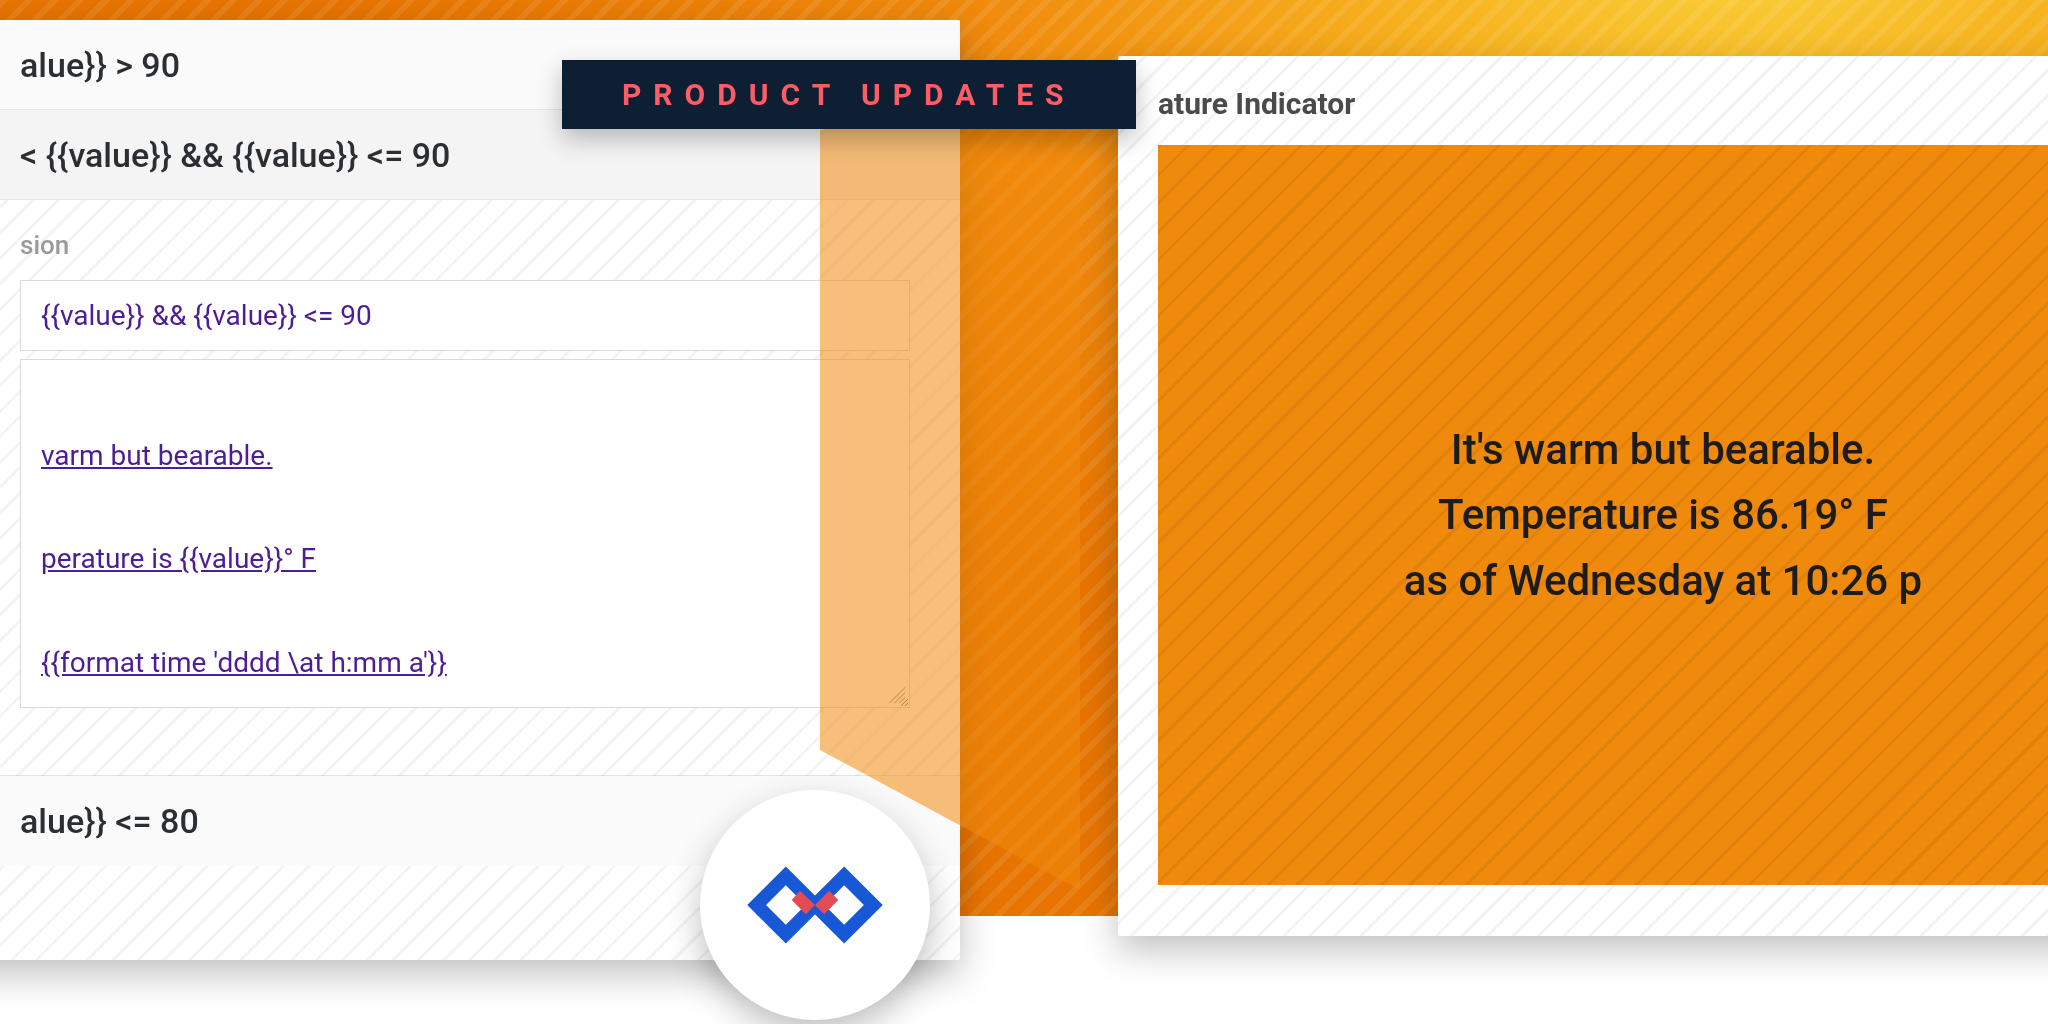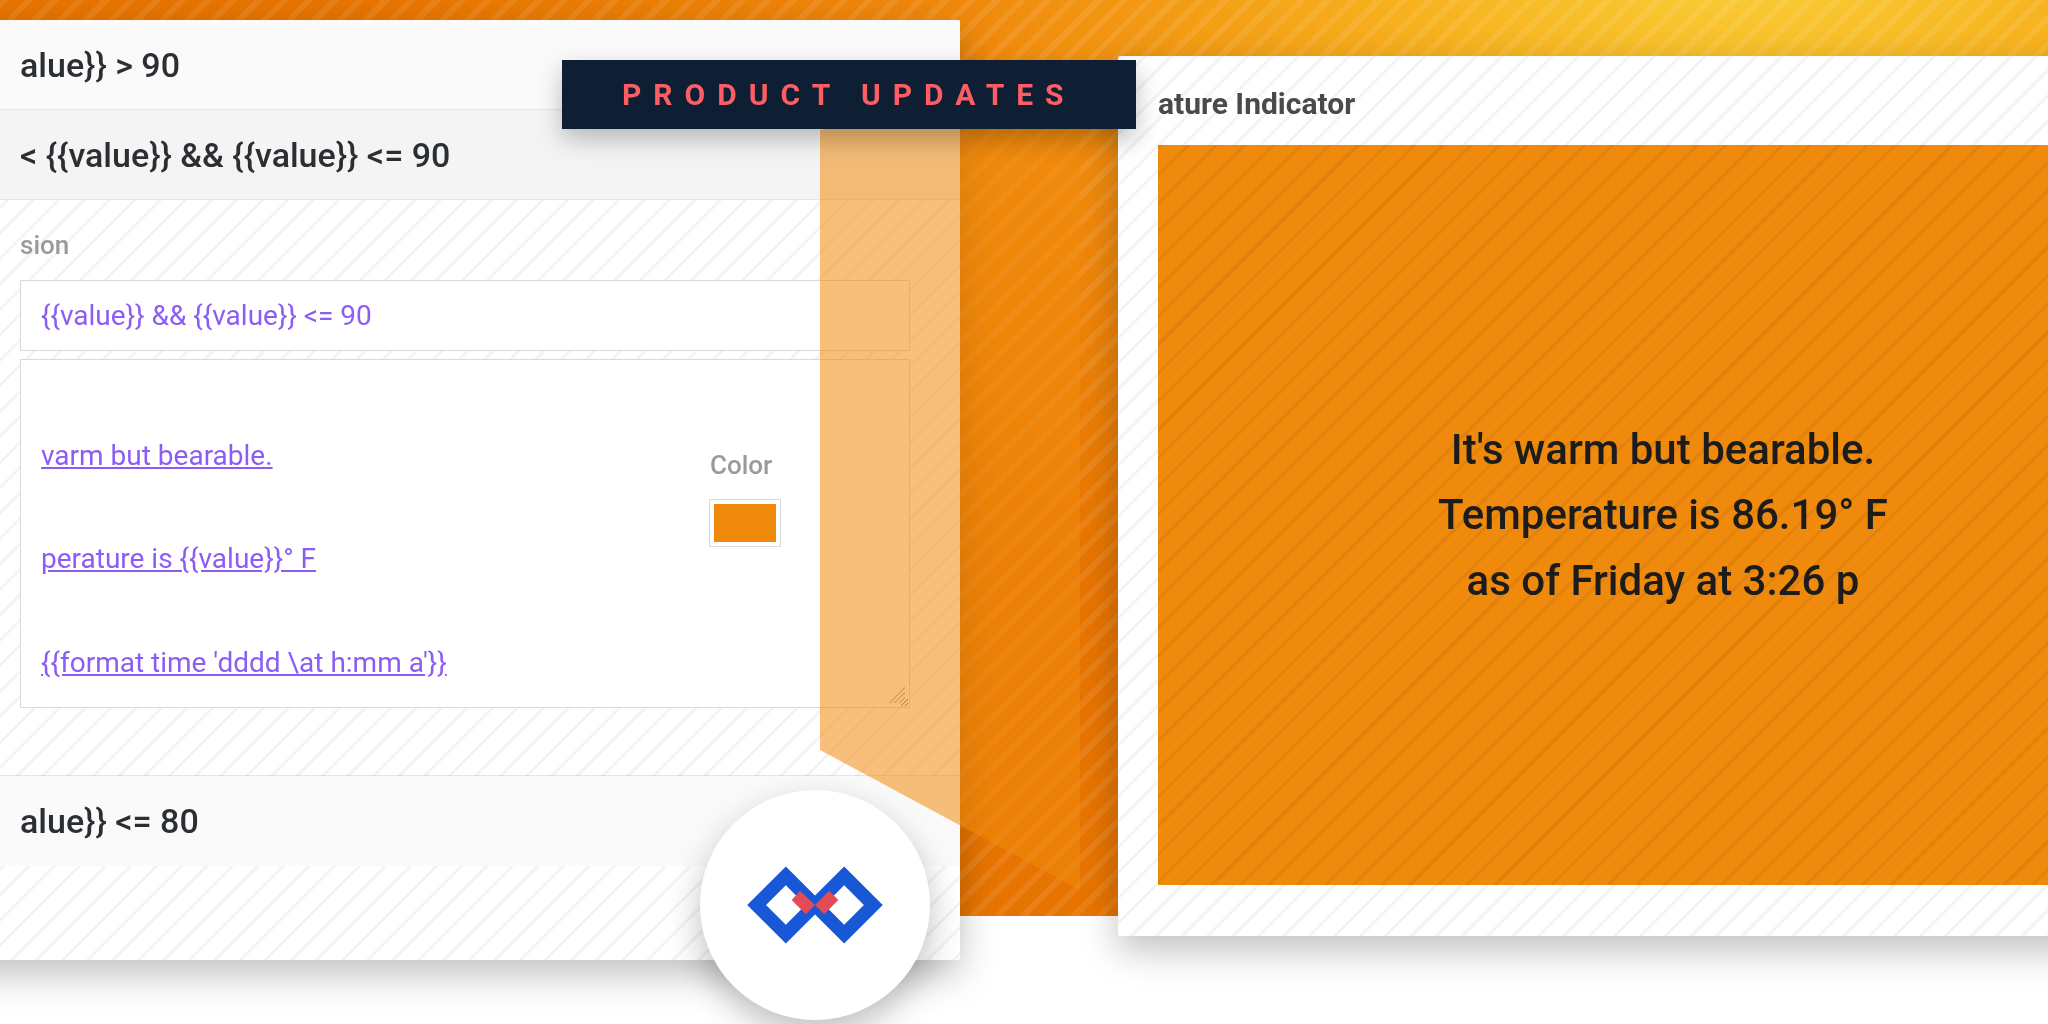--- a/index.html
+++ b/index.html
@@ -50,21 +50,21 @@
     color: #9a9a9a;
     font-weight: 500;
   }
   .field-input {
     position: relative;
     margin: 8px 50px 8px 140px;
     border: 1px solid #d9d9d9;
     background: #ffffff;
     padding: 18px 20px;
     font-size: 28px;
-    color: #8b5cf6;
+    color: #4c1d95;
     min-height: 60px;
   }
   .textarea {
     white-space: pre-line;
     line-height: 1.85;
     min-height: 260px;
     resize: both;
     overflow: hidden;
     text-decoration: underline;
   }
@@ -185,45 +185,41 @@
     </div>
 
     <div class="field-input textarea">
       <span>varm but bearable.
 
 perature is {{value}}° F
 
 {{format time 'dddd \at h:mm a'}}</span>
     </div>
 
-    <div class="color-area">
-      <div class="color-label">Color</div>
-      <div class="swatch" style="--swc:#f08a0d"></div>
-    </div>
 
     <div class="spacer"></div>
 
     <div class="row" style="border-bottom:none">
       <span>alue}} &lt;= 80</span>
     </div>
   </div>
 
   <div class="beam">
     <svg viewBox="0 0 260 820" preserveAspectRatio="none">
       <polygon points="0,60 260,0 260,820 0,680" fill="rgba(240,138,13,0.55)"></polygon>
     </svg>
   </div>
 
   <div class="card-right">
     <div class="hatch"></div>
     <div class="title">ature Indicator</div>
     <div class="preview-panel" style="--panelc:#f08a0d">
       <div class="preview-text">It's warm but bearable.
 Temperature is 86.19° F
-as of Friday at 3:26 p</div>
+as of Wednesday at 10:26 p</div>
 
     </div>
   </div>
 
   <div class="badge">PRODUCT UPDATES</div>
 
   <div class="logo-disc">
     <svg viewBox="0 0 180 100">
       <path d="M20 50 L55 15 L90 50 L55 85 Z" fill="none" stroke="#1857d6" stroke-width="16" stroke-linejoin="miter"></path>
       <path d="M90 50 L125 15 L160 50 L125 85 Z" fill="none" stroke="#1857d6" stroke-width="16" stroke-linejoin="miter"></path>

